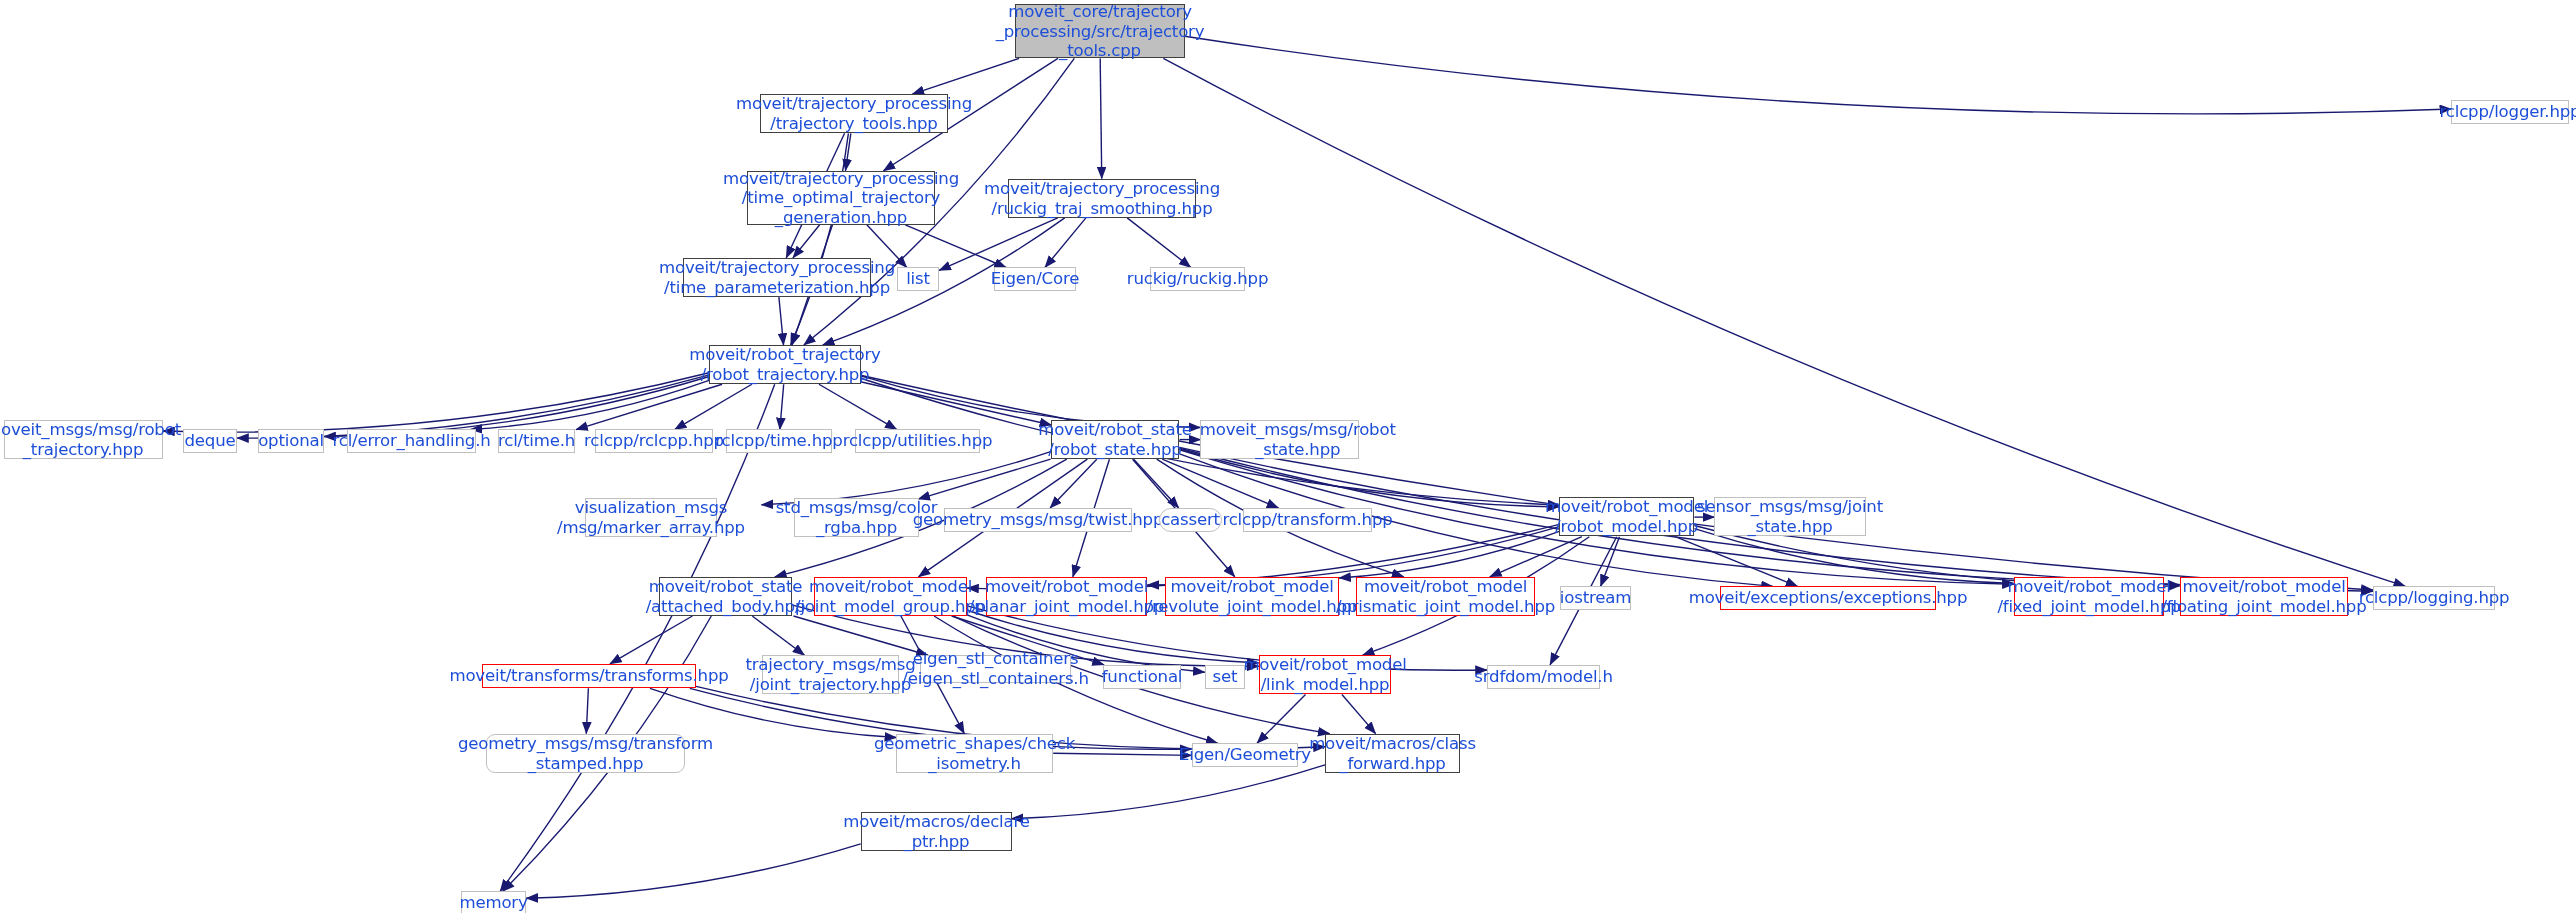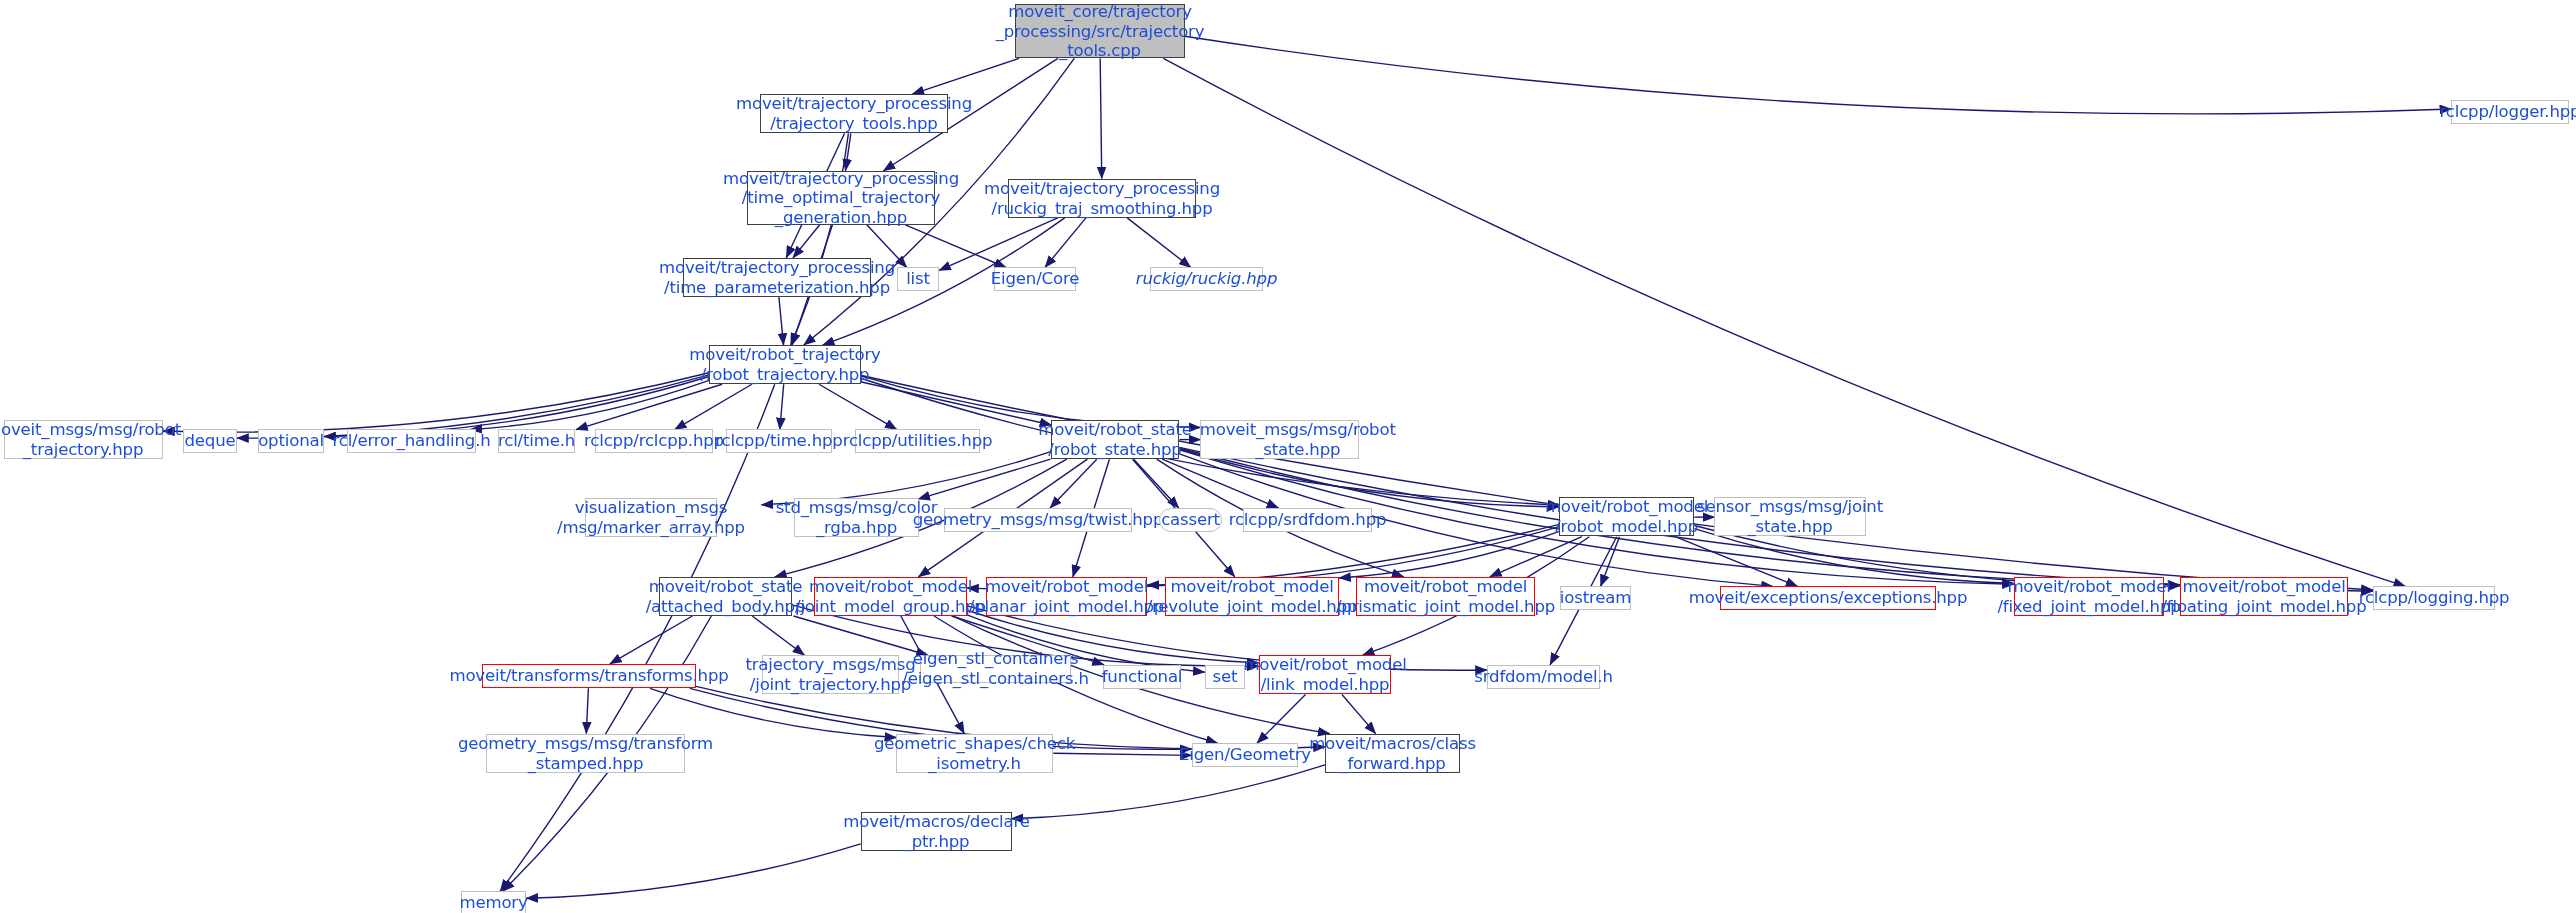--- a/index.html
+++ b/index.html
@@ -155,21 +155,21 @@
 /trajectory_tools.hpp</div>
       <div class="node hdr" style="left: 747px; top: 171px; width: 188px; height: 54px;">moveit/trajectory_processing
 /time_optimal_trajectory
 _generation.hpp</div>
       <div class="node hdr" style="left: 1008px; top: 179px; width: 188px; height: 39px;">moveit/trajectory_processing
 /ruckig_traj_smoothing.hpp</div>
       <div class="node hdr" style="left: 683px; top: 258px; width: 188px; height: 39px;">moveit/trajectory_processing
 /time_parameterization.hpp</div>
       <div class="node" style="left: 897px; top: 267px; width: 42px; height: 24.4px;">list</div>
       <div class="node" style="left: 994px; top: 267px; width: 82px; height: 24.4px;">Eigen/Core</div>
-      <div class="node" style="left: 1150px; top: 267px; width: 113px; height: 24.4px; font-style: italic;">ruckig/ruckig.hpp</div>
+      <div class="node" style="left: 1150px; top: 267px; width: 95px; height: 24.4px;">ruckig/ruckig.hpp</div>
       <div class="node hdr" style="left: 709px; top: 345px; width: 152px; height: 39px;">moveit/robot_trajectory
 /robot_trajectory.hpp</div>
       <div class="node" style="left: 3.5px; top: 420px; width: 159px; height: 39px;">moveit_msgs/msg/robot
 _trajectory.hpp</div>
       <div class="node" style="left: 183px; top: 429px; width: 54px; height: 24.4px;">deque</div>
       <div class="node" style="left: 258px; top: 429px; width: 66px; height: 24.4px;">optional</div>
       <div class="node" style="left: 347px; top: 429px; width: 129px; height: 24.4px;">rcl/error_handling.h</div>
       <div class="node" style="left: 498px; top: 429px; width: 77px; height: 24.4px;">rcl/time.h</div>
       <div class="node" style="left: 595px; top: 429px; width: 118px; height: 24.4px;">rclcpp/rclcpp.hpp</div>
       <div class="node" style="left: 726px; top: 429px; width: 106px; height: 24.4px;">rclcpp/time.hpp</div>
@@ -177,21 +177,21 @@
       <div class="node hdr" style="left: 1051px; top: 420px; width: 128px; height: 39px;">moveit/robot_state
 /robot_state.hpp</div>
       <div class="node" style="left: 1200px; top: 420px; width: 159px; height: 39px; padding-left: 40px;">moveit_msgs/msg/robot
 _state.hpp</div>
       <div class="node" style="left: 585px; top: 498px; width: 132px; height: 39px;">visualization_msgs
 /msg/marker_array.hpp</div>
       <div class="node" style="left: 794px; top: 498px; width: 125px; height: 39px;">std_msgs/msg/color
 _rgba.hpp</div>
       <div class="node" style="left: 944px; top: 508px; width: 188px; height: 24.4px;">geometry_msgs/msg/twist.hpp</div>
       <div class="node" style="left: 1159px; top: 508px; width: 63px; height: 24.4px; border-radius: 12px;">cassert</div>
-      <div class="node" style="left: 1243px; top: 508px; width: 129px; height: 24.4px;">rclcpp/srdfdom.hpp</div>
+      <div class="node" style="left: 1243px; top: 508px; width: 129px; height: 24.4px;">rclcpp/transform.hpp</div>
       <div class="node hdr" style="left: 1559px; top: 497px; width: 135px; height: 39px;">moveit/robot_model
 /robot_model.hpp</div>
       <div class="node" style="left: 1714px; top: 497px; width: 152px; height: 39px;">sensor_msgs/msg/joint
 _state.hpp</div>
       <div class="node hdr" style="left: 659px; top: 577px; width: 133px; height: 39px;">moveit/robot_state
 /attached_body.hpp</div>
       <div class="node red" style="left: 814px; top: 577px; width: 153px; height: 39px;">moveit/robot_model
 /joint_model_group.hpp</div>
       <div class="node red" style="left: 986px; top: 577px; width: 161px; height: 39px;">moveit/robot_model
 /planar_joint_model.hpp</div>
@@ -209,21 +209,21 @@
       <div class="node red" style="left: 482px; top: 664px; width: 214px; height: 24.4px;">moveit/transforms/transforms.hpp</div>
       <div class="node" style="left: 762px; top: 655px; width: 137px; height: 39px;">trajectory_msgs/msg
 /joint_trajectory.hpp</div>
       <div class="node" style="left: 920px; top: 655px; width: 151px; height: 28px;">eigen_stl_containers
 /eigen_stl_containers.h</div>
       <div class="node" style="left: 1103px; top: 665px; width: 78px; height: 24.4px;">functional</div>
       <div class="node" style="left: 1205px; top: 665px; width: 40px; height: 24.4px;">set</div>
       <div class="node red" style="left: 1259px; top: 655px; width: 132px; height: 39px;">moveit/robot_model
 /link_model.hpp</div>
       <div class="node" style="left: 1487px; top: 665px; width: 113px; height: 24.4px;">srdfdom/model.h</div>
-      <div class="node" style="left: 486px; top: 734px; width: 199px; height: 39px;">geometry_msgs/msg/transform
+      <div class="node" style="left: 486px; top: 734px; width: 199px; height: 39px; border-radius: 9px;">geometry_msgs/msg/transform
 _stamped.hpp</div>
       <div class="node" style="left: 896px; top: 734px; width: 157px; height: 39px;">geometric_shapes/check
 _isometry.h</div>
       <div class="node" style="left: 1192px; top: 743px; width: 106px; height: 24.4px;">Eigen/Geometry</div>
       <div class="node hdr" style="left: 1325px; top: 734px; width: 135px; height: 39px;">moveit/macros/class
 _forward.hpp</div>
       <div class="node hdr" style="left: 861px; top: 812px; width: 151px; height: 39px;">moveit/macros/declare
 _ptr.hpp</div>
       <div class="node" style="left: 461px; top: 891px; width: 65px; height: 24.4px;">memory</div>
     </div>

